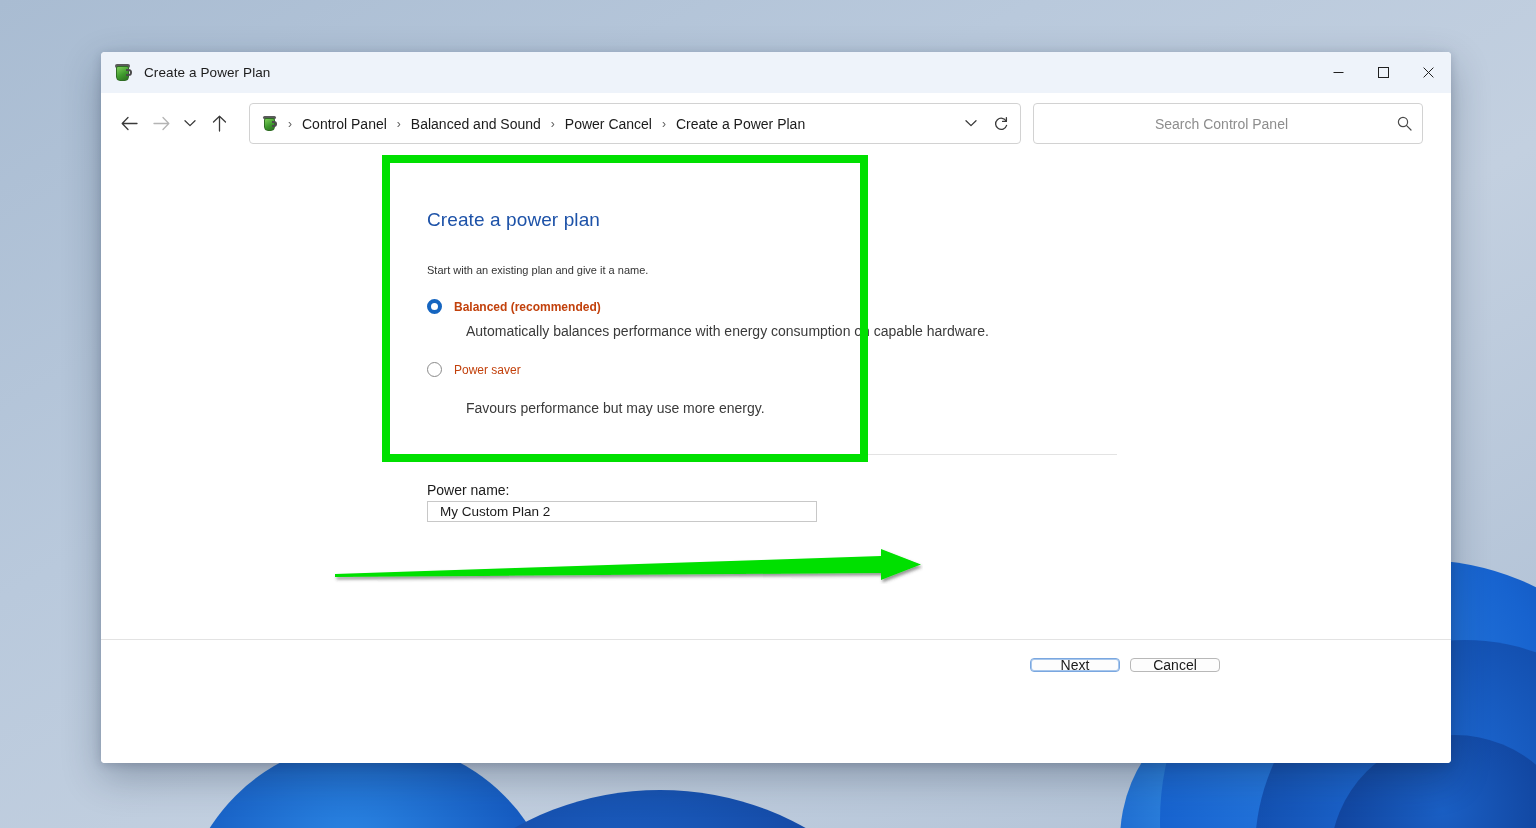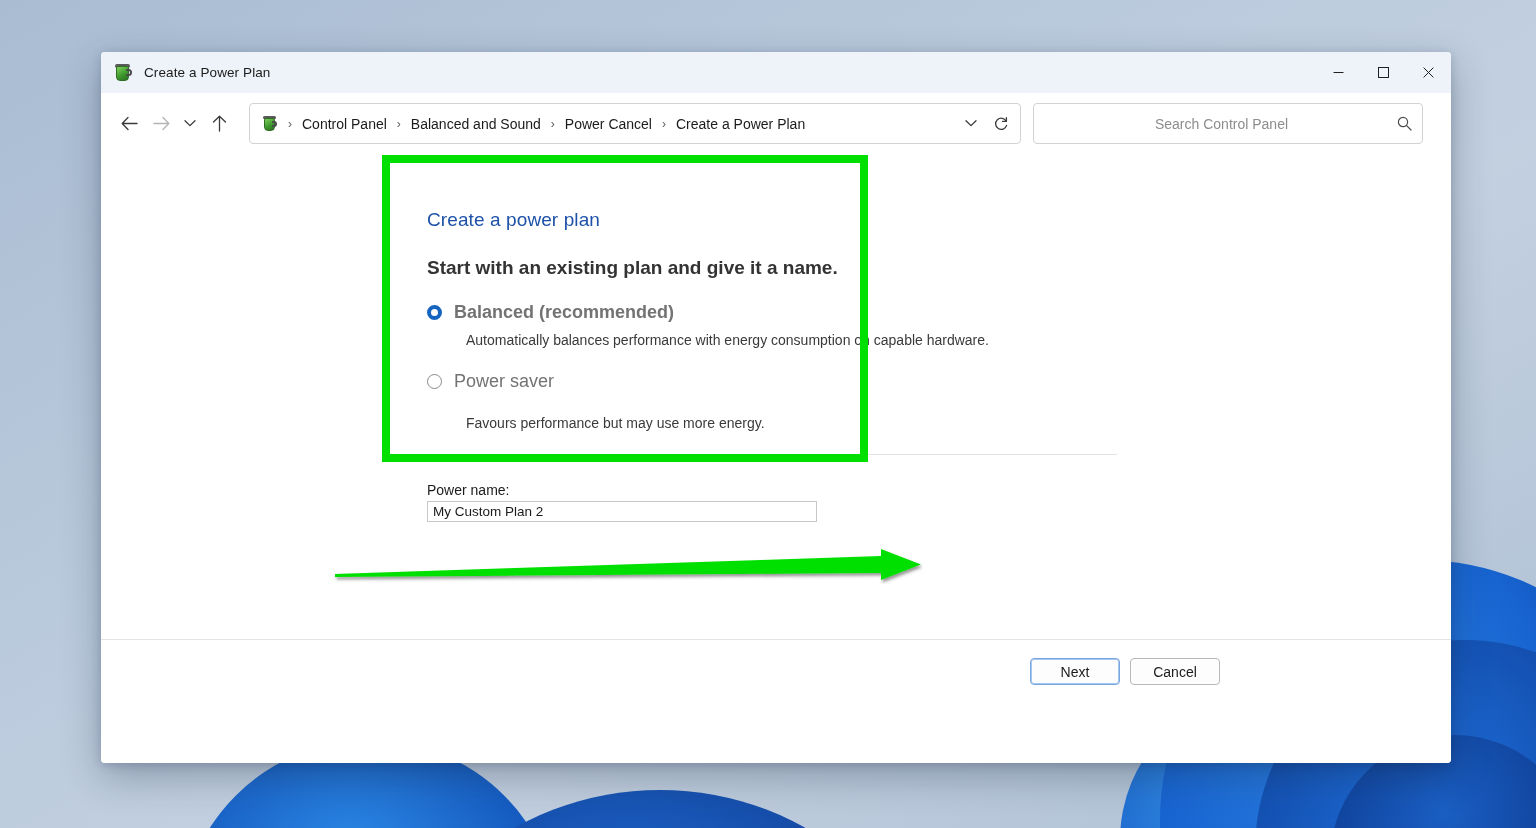--- a/index.html
+++ b/index.html
@@ -260,24 +260,23 @@
     width: 690px;
   }
   #heading {
     font-size: 19px;
     color: #1d52a8;
     font-weight: 400;
     margin: 0 0 0 0;
     letter-spacing: 0.1px;
   }
   #subtitle {
-    font-size: 19px;
+    font-size: 11px;
     color: #333;
-    margin-top: 26px;
-    font-weight: bold;
+    margin-top: 33px;
   }
   .option {
     margin-top: 23px;
   }
   .opt-head {
     display: flex;
     align-items: center;
   }
   .radio {
     width: 15px; height: 15px;
@@ -286,22 +285,22 @@
     box-sizing: border-box;
     background: #fff;
     flex: none;
     position: relative;
   }
   .radio.checked {
     border: 4px solid #1565c0;
     background: #fff;
   }
   .opt-label {
-    font-size: 18px;
-    color: #737373;
+    font-size: 12px;
+    color: #c2410c;
     margin-left: 12px;
   }
   .opt-label.bold { font-weight: bold; }
   .opt-desc {
     font-size: 14px;
     color: #3a3a3a;
     margin-left: 39px;
     margin-top: 9px;
   }
   #divider-top {
@@ -323,41 +322,41 @@
     position: absolute;
     left: 326px;
     top: 347px;
     width: 390px;
     height: 21px;
     border: 1px solid #c8c8c8;
     box-sizing: border-box;
     font-family: "Liberation Sans", sans-serif;
     font-size: 13.5px;
     color: #1b1b1b;
-    padding: 0 5px;
+    padding: 0 12px;
     outline: none;
     background: #fff;
   }
   #divider-bottom {
     position: absolute;
     left: 0;
     top: 485px;
     width: 100%;
     height: 1px;
     background: #e3e3e3;
   }
   #buttons {
     position: absolute;
     right: 231px;
     top: 504px;
     display: flex;
     gap: 10px;
   }
   .btn {
-    height: 27px;
+    height: 14px;
     min-width: 90px;
     padding: 0 14px;
     border: 1px solid #b8b8b8;
     border-radius: 4px;
     background: #fdfdfd;
     font-family: "Liberation Sans", sans-serif;
     font-size: 14px;
     color: #1b1b1b;
     display: flex;
     align-items: center;

